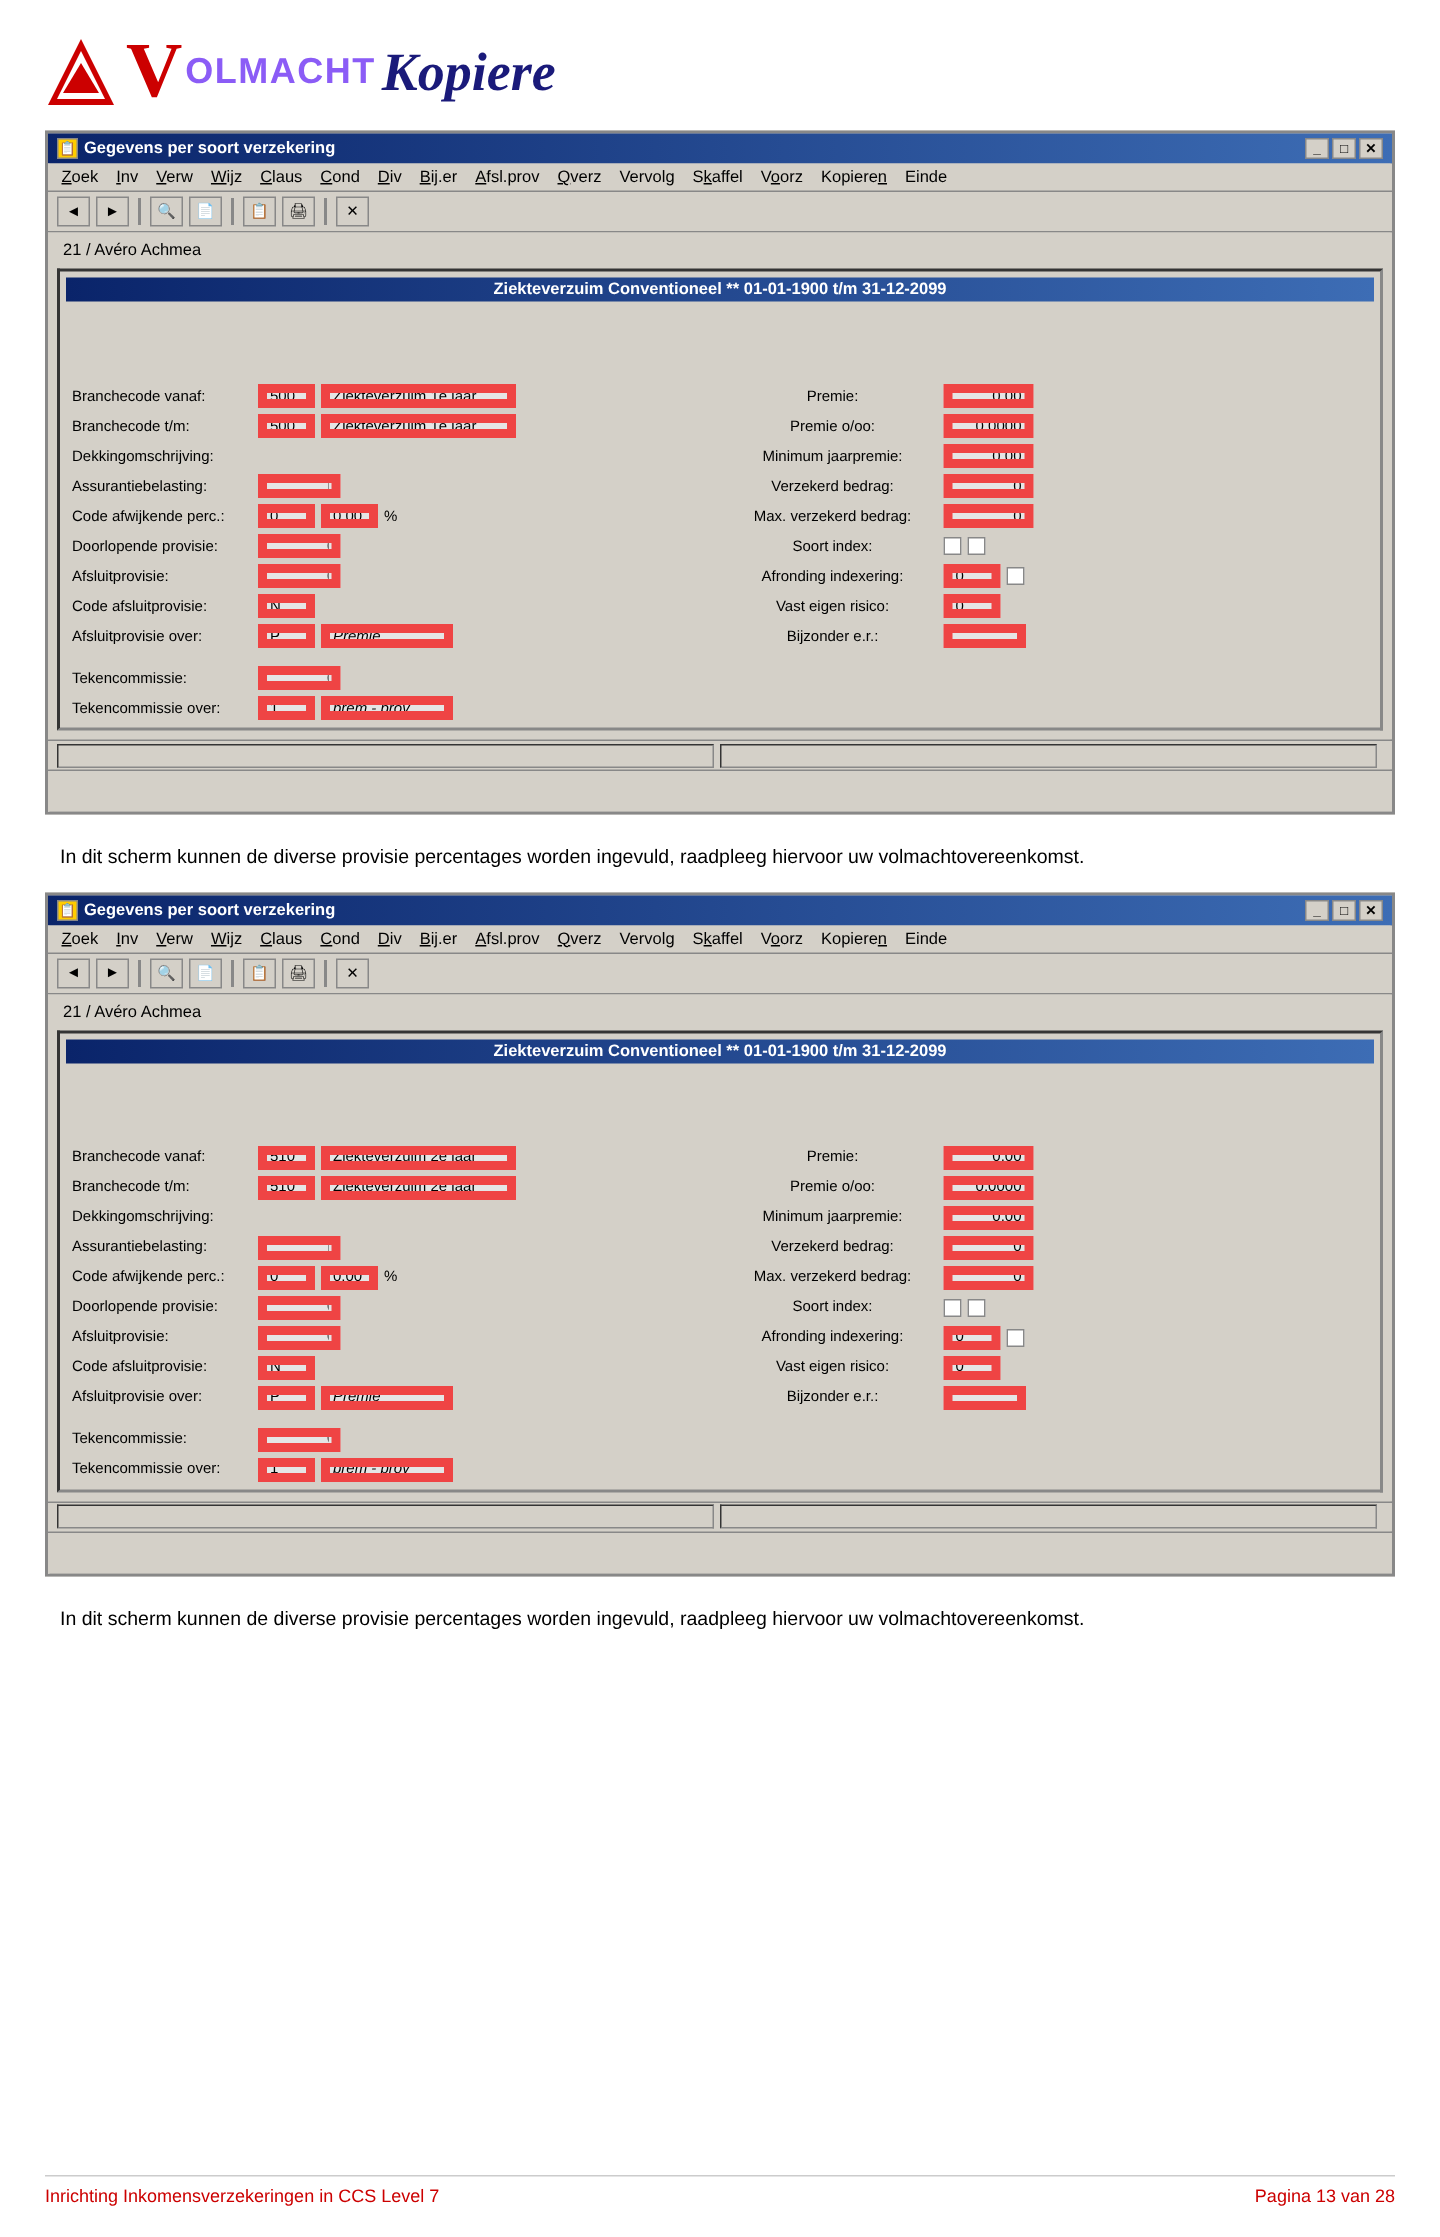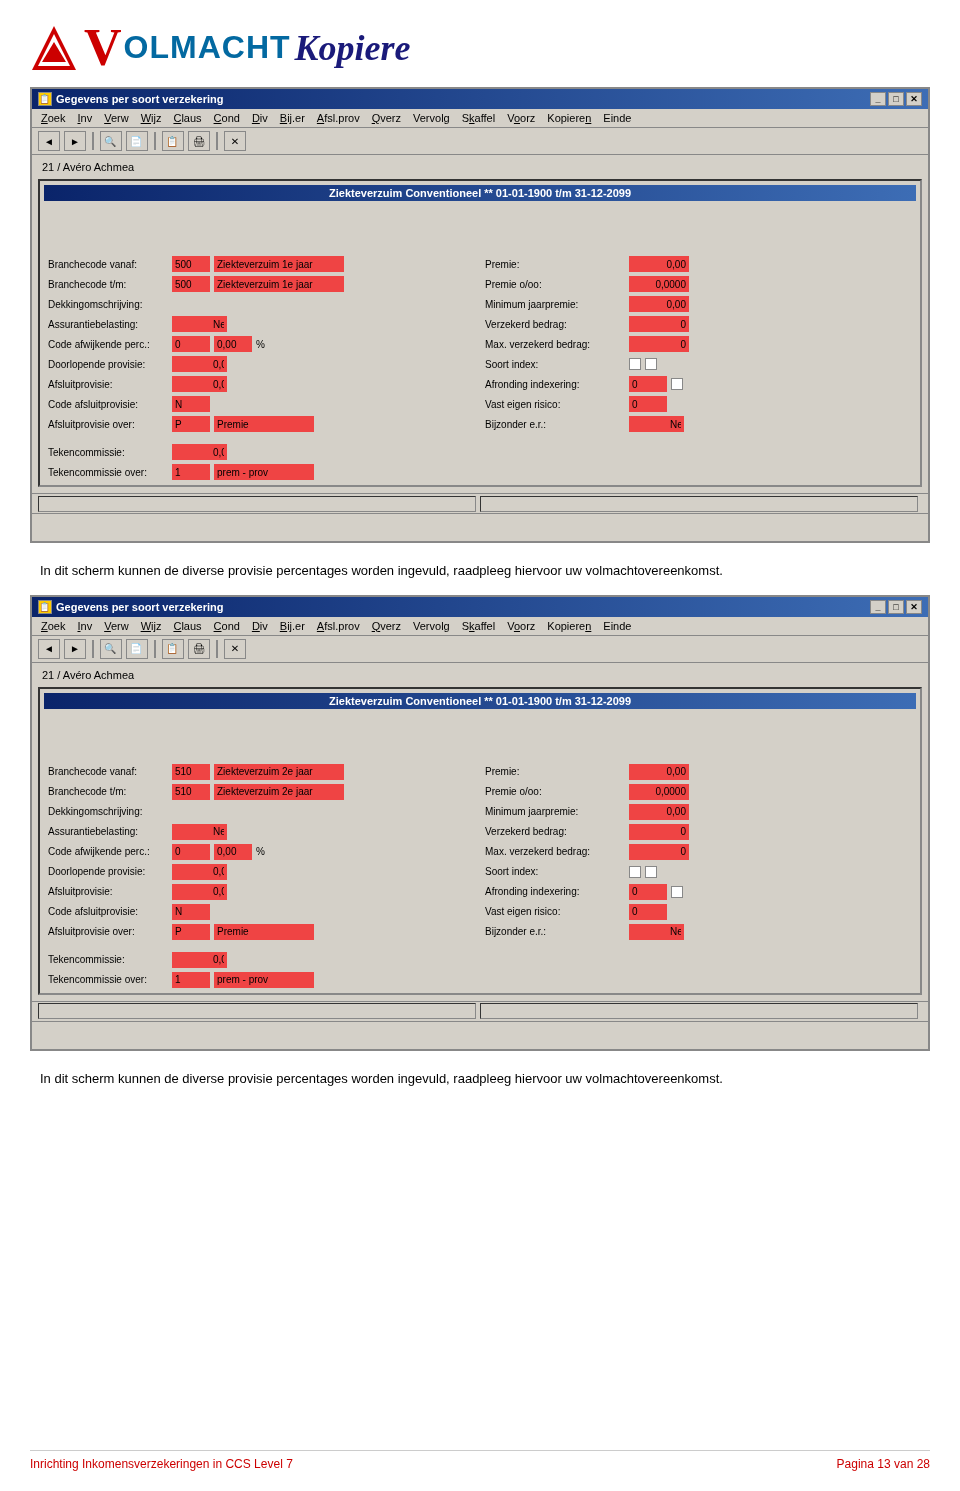--- a/index.html
+++ b/index.html
@@ -18,23 +18,23 @@
       align-items: center;
     }
     .logo-v {
       font-size: 52px;
       font-weight: bold;
       color: #cc0000;
       font-family: serif;
       margin-right: 2px;
     }
     .logo-olmacht {
-      font-size: 32px;
+      font-size: 24px;
       font-weight: bold;
-      color: #0369a1;
+      color: #8b5cf6;
       font-family: Arial, sans-serif;
       letter-spacing: 1px;
     }
     .logo-beheer {
       font-size: 36px;
       font-weight: bold;
       color: #1a1a7a;
       font-family: serif;
       font-style: italic;
       margin-left: 4px;
@@ -198,32 +198,33 @@
       font-size: 10px;
     }
     .form-label {
       color: #000;
       min-width: 120px;
       font-size: 10px;
       white-space: nowrap;
     }
     .form-label-wide {
       min-width: 140px;
+      text-align: center;
     }
     .form-input {
-      background: #ef4444;
-      border: 1px solid #ef4444;
+      background: #e5e5e5;
+      border: 6px solid #ef4444;
       font-size: 10px;
       padding: 0 2px;
       height: 16px;
       color: #000;
     }
     .form-input-sm { width: 38px; }
     .form-input-md { width: 55px; padding-left: 40px; }
-    .form-input-lg { width: 100px; }
+    .form-input-lg { width: 88px; font-style: italic; }
     .form-input-xl { width: 130px; }
     .form-input-val { width: 60px; text-align: right; }
     .form-span { font-size: 10px; }
 
     .form-section-divider {
       height: 6px;
     }
 
     
     .win-statusbar {

